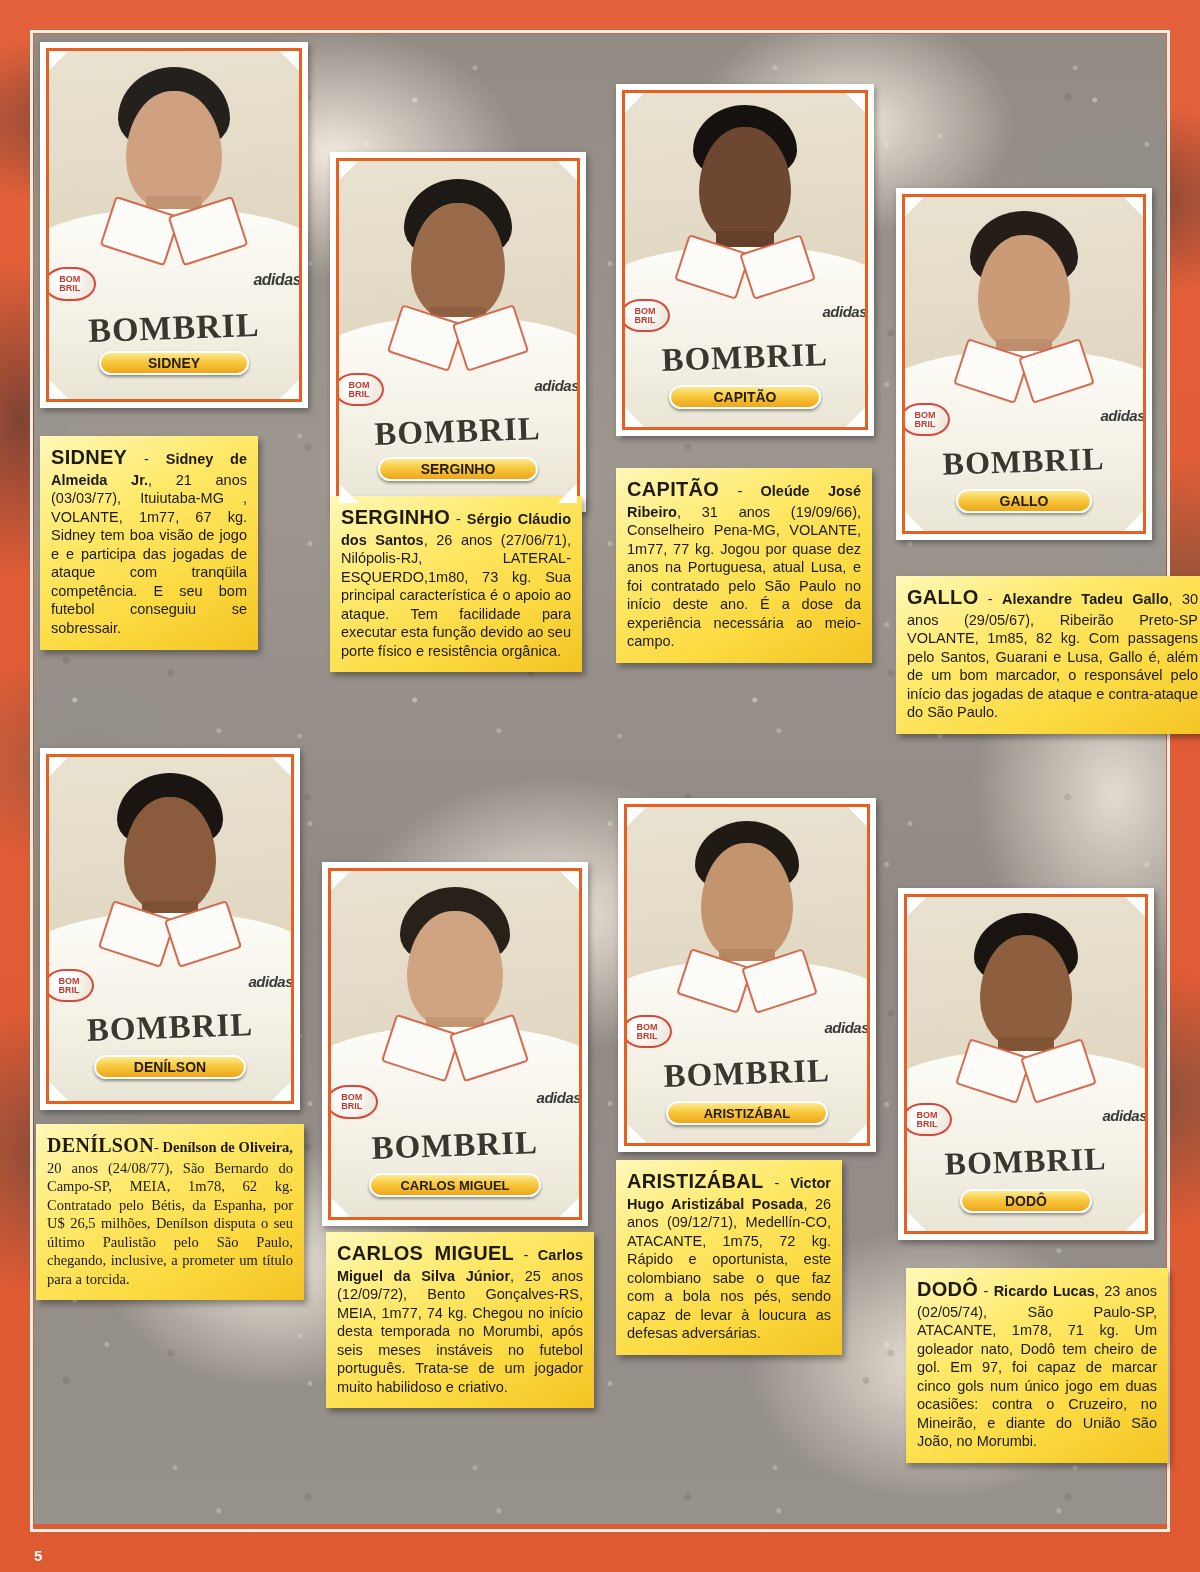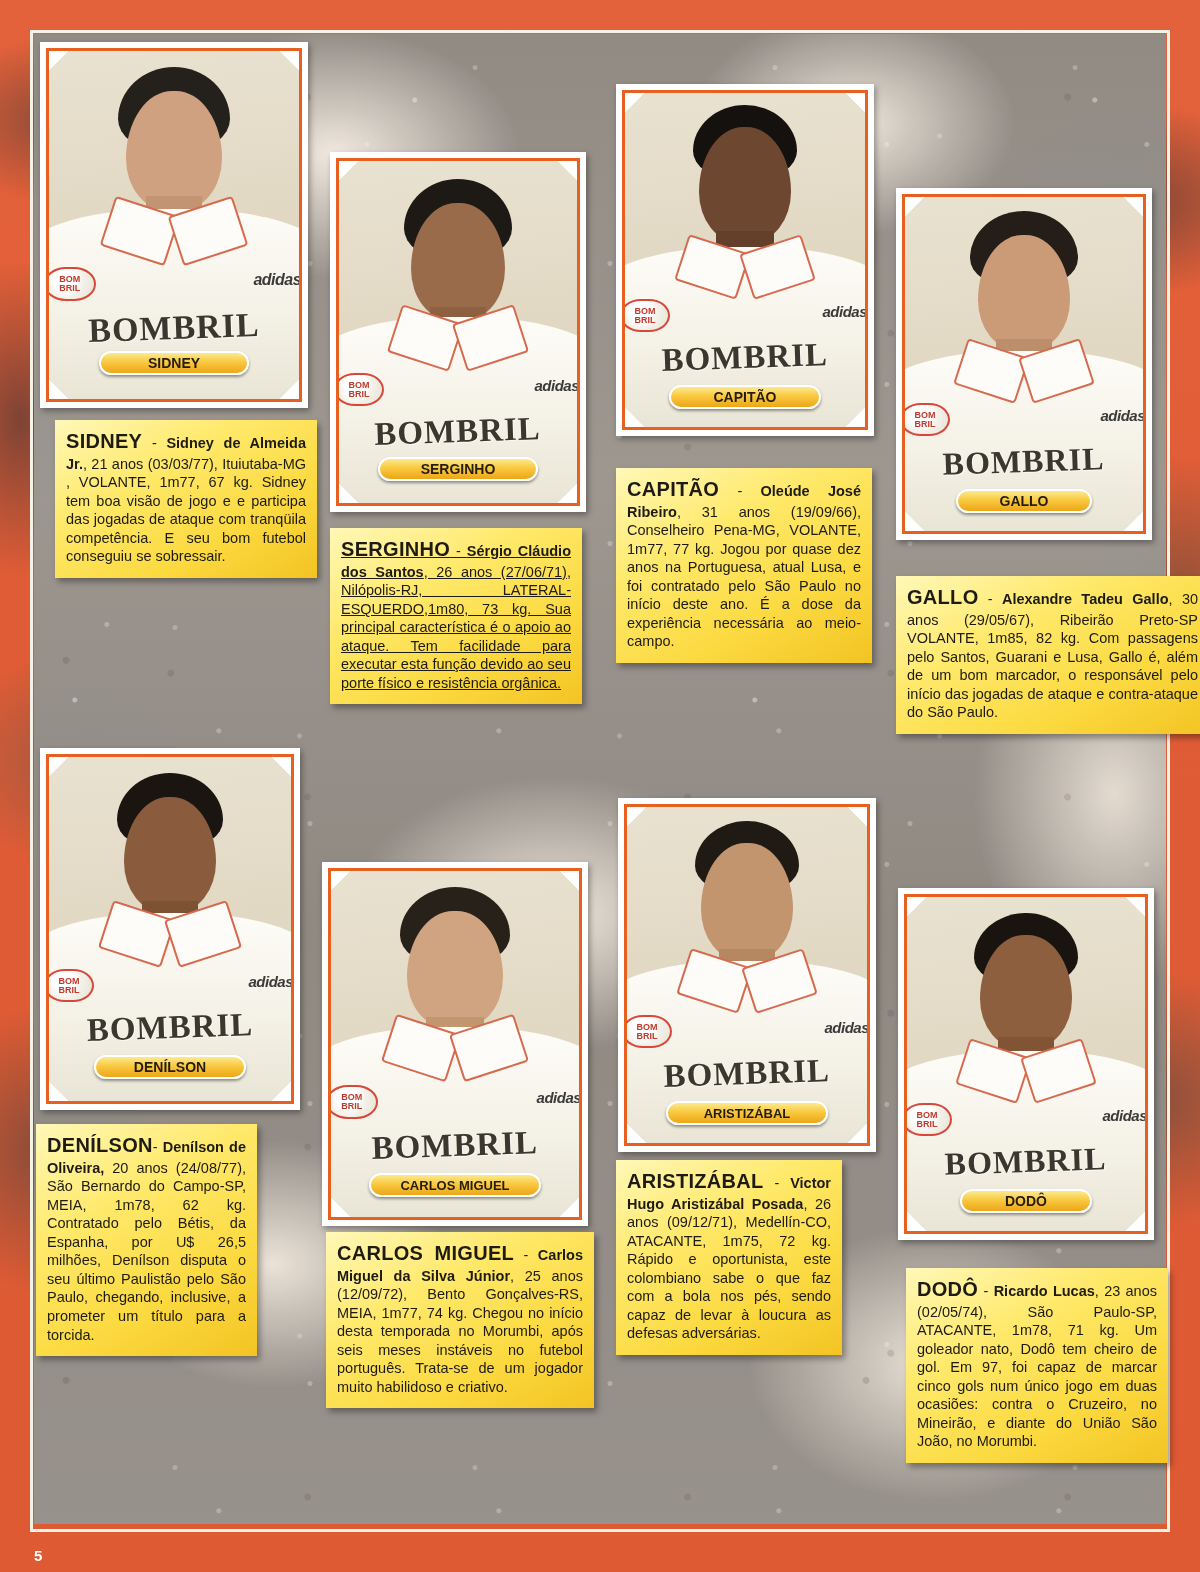--- a/index.html
+++ b/index.html
@@ -225,21 +225,21 @@
           <span>BRIL</span>
         </div>
         <div class="adidas" style="top:62px; font-size:16px;">adidas</div>
         <div class="chest-word" style="top:100px; font-size:34px;">BOMBRIL</div>
       </div>
     </div>
     <div class="nameplate" style="bottom:24px; width:150px; height:24px; font-size:14px;">SIDNEY</div>
   </div>
 </div>
 
-<div class="textblock tb-s" style="left:40px; top:420px; width:262px;margin-left:15px;">
+<div class="textblock tb-s" style="left:40px; top:436px; width:218px;">
   <span class="pname">SIDNEY</span><span> - </span><span class="sub">Sidney de Almeida Jr.</span><span>, 21 anos (03/03/77), Ituiutaba-MG , VOLANTE, 1m77, 67 kg. Sidney tem boa visão de jogo e e participa das jogadas de ataque com tranqüila competência. E seu bom futebol conseguiu se sobressair.</span>
 </div>
 
 <div class="sticker" style="left:330px; top:152px; width:256px; height:360px;">
   <div class="sticker-inner">
     <div class="photo">
       <div class="hair" style="top:18px; width:108px; height:80px; background:#1d1915;"></div>
       <div class="head" style="top:42px; width:94px; height:118px; background:#9a6b4b;"></div>
       <div class="neck" style="top:146px; width:56px; height:56px; background:#8d6041;"></div>
       <div class="shirt" style="height:186px;">
@@ -250,21 +250,21 @@
           <span>BRIL</span>
         </div>
         <div class="adidas" style="top:60px; font-size:15px;">adidas</div>
         <div class="chest-word" style="top:96px; font-size:33px;">BOMBRIL</div>
       </div>
     </div>
     <div class="nameplate" style="bottom:22px; width:160px; height:24px; font-size:14px;">SERGINHO</div>
   </div>
 </div>
 
-<div class="textblock tb-s" style="left:330px; top:528px; width:252px;text-decoration:underline;">
+<div class="textblock tb-s" style="left:330px; top:496px; width:252px;">
   <span class="pname">SERGINHO</span><span> - </span><span class="sub">Sérgio Cláudio dos Santos</span><span>, 26 anos (27/06/71), Nilópolis-RJ, LATERAL-ESQUERDO,1m80, 73 kg. Sua principal característica é o apoio ao ataque. Tem facilidade para executar esta função devido ao seu porte físico e resistência orgânica.</span>
 </div>
 
 <div class="sticker" style="left:616px; top:84px; width:258px; height:352px;">
   <div class="sticker-inner">
     <div class="photo">
       <div class="hair" style="top:12px; width:104px; height:74px; background:#15110e;"></div>
       <div class="head" style="top:34px; width:92px; height:116px; background:#6e4730;"></div>
       <div class="neck" style="top:138px; width:58px; height:58px; background:#643f2a;"></div>
       <div class="shirt" style="height:180px;">
@@ -325,21 +325,21 @@
           <span>BRIL</span>
         </div>
         <div class="adidas" style="top:60px; font-size:15px;">adidas</div>
         <div class="chest-word" style="top:96px; font-size:33px;">BOMBRIL</div>
       </div>
     </div>
     <div class="nameplate" style="bottom:22px; width:152px; height:24px; font-size:14px;">DENÍLSON</div>
   </div>
 </div>
 
-<div class="textblock tb-s" style="left:36px; top:1124px; width:221px;">
+<div class="textblock tb-s" style="left:36px; top:1124px; width:268px;font-family:Liberation Serif, serif;">
   <span class="pname">DENÍLSON</span><span>- </span><span class="sub">Denílson de Oliveira,</span><span> 20 anos (24/08/77), São Bernardo do Campo-SP, MEIA, 1m78, 62 kg. Contratado pelo Bétis, da Espanha, por U$ 26,5 milhões, Denílson disputa o seu último Paulistão pelo São Paulo, chegando, inclusive, a prometer um título para a torcida.</span>
 </div>
 
 <div class="sticker" style="left:322px; top:862px; width:266px; height:364px;">
   <div class="sticker-inner">
     <div class="photo">
       <div class="hair" style="top:16px; width:110px; height:78px; background:#28211a;"></div>
       <div class="head" style="top:40px; width:96px; height:118px; background:#d0a481;"></div>
       <div class="neck" style="top:146px; width:58px; height:58px; background:#c2976f;"></div>
       <div class="shirt" style="height:190px;">

